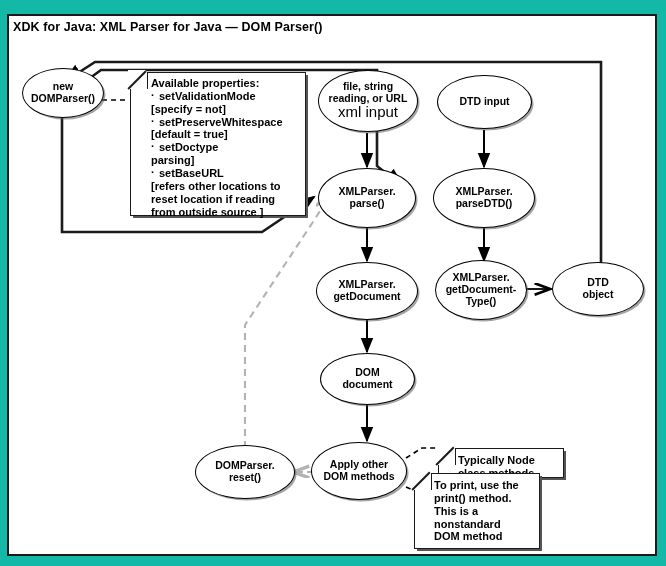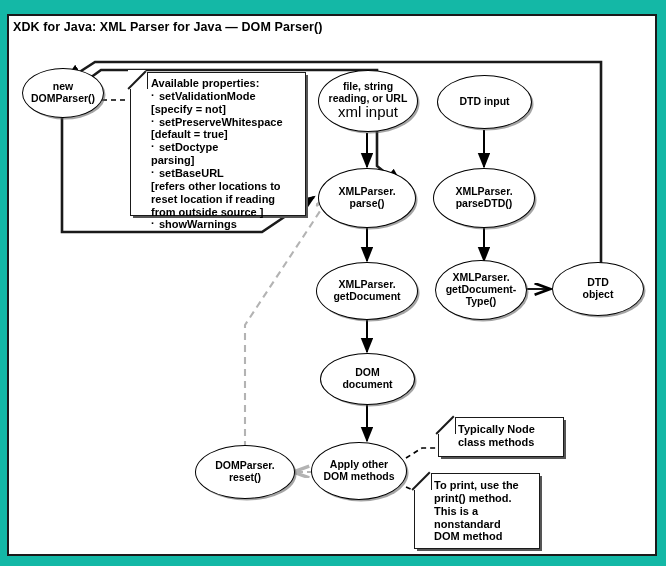--- a/index.html
+++ b/index.html
@@ -329,28 +329,25 @@
         <li>
           <span>setDoctype</span>
           <span class="cont">parsing]</span>
         </li>
         <li>
           <span>setBaseURL</span>
           <span class="cont">[refers other locations to</span>
           <span class="cont">reset location if reading</span>
           <span class="cont">from outside source ]</span>
         </li>
-        <li>
-          <span>showWarnings</span>
-        </li>
       </ul>
     </div>
   </div>
 
-  <div class="note note-plain" style="left:438px; top:417px; width:126px; height:40px;">
+  <div class="note note-plain" style="left:438px; top:448px; width:126px; height:30px;">
     <div class="fold"></div>
     <div class="body">
       <span class="line">Typically Node</span>
       <span class="line">class methods</span>
     </div>
   </div>
 
   <div class="note note-plain" style="left:414px; top:473px; width:126px; height:76px;">
     <div class="fold"></div>
     <div class="body">

